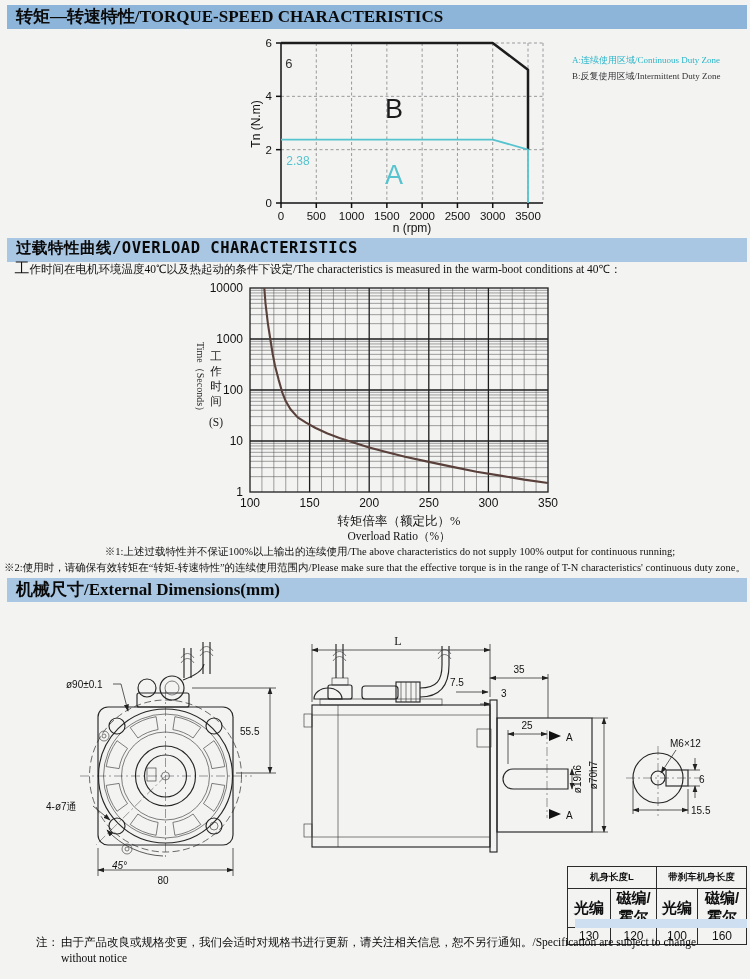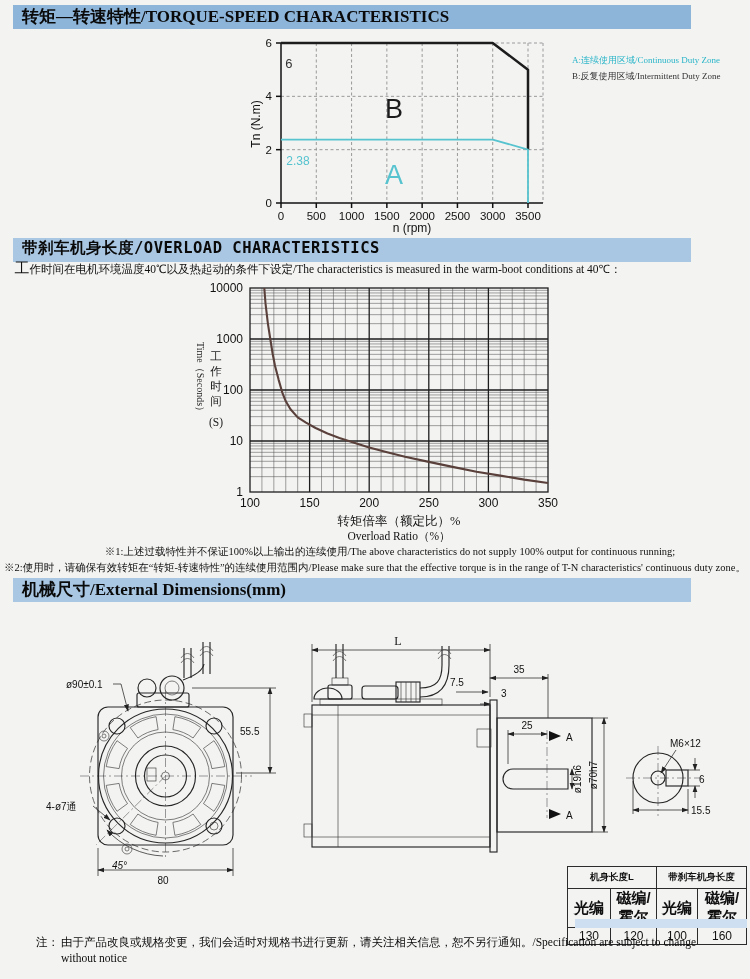--- a/index.html
+++ b/index.html
@@ -1,18 +1,18 @@
 <!DOCTYPE html>
 <html><head>
 <meta charset="utf-8">
 <style>
   html,body{margin:0;padding:0;background:#e8eaea;}
   #page{position:relative;width:750px;height:979px;background:#f3f4f2;overflow:hidden;
         font-family:"Liberation Serif",serif;color:#111;}
-  .band{position:absolute;left:13px;width:678px;height:24px;}
+  .band{position:absolute;left:7px;width:740px;height:24px;}
   .band-1{top:5px;background:#8db5da;}
   .band-2{top:238px;background:#a9c7e3;}
   .band-3{top:578px;background:#a9c7e3;}
   .band-title{font:bold 17px "Liberation Serif",serif;line-height:24px;padding-left:9px;color:#0a0a0a;white-space:nowrap;}
   .band-title.mono{font:bold 15.5px "DejaVu Sans Mono",monospace;letter-spacing:.5px;}
   svg{position:absolute;left:0;display:block;}
   #ts-svg{top:34px;}
   #ol-svg{top:280px;}
   #mech-svg{top:618px;}
   
@@ -118,21 +118,21 @@
       <text x="412" y="198" class="alabel">n (rpm)</text>
       <text x="260" y="90" class="alabel" transform="rotate(-90 260 90)">Tn (N.m)</text>
     </svg>
 
   <div id="ts-legend">
     <div style="color: rgb(41, 180, 200);">A:连续使用区域/Continuous Duty Zone</div>
     <div style="color: rgb(51, 51, 51);">B:反复使用区域/Intermittent Duty Zone</div>
   </div>
 
   <div class="band band-2">
-    <div class="band-title mono">带刹车机身长度/OVERLOAD CHARACTERISTICS</div>
+    <div class="band-title mono">过载特性曲线/OVERLOAD CHARACTERISTICS</div>
   </div>
 
   <div class="subtitle">工作时间在电机环境温度40℃以及热起动的条件下设定/The characteristics is measured in the warm-boot conditions at 40℃：</div>
 
   <svg id="ol-svg" width="750" height="268" viewBox="0 0 750 268">
       <line x1="261.92" y1="8" x2="261.92" y2="212" class="gmin"></line>
       <line x1="273.84" y1="8" x2="273.84" y2="212" class="gmin"></line>
       <line x1="285.76" y1="8" x2="285.76" y2="212" class="gmin"></line>
       <line x1="297.68" y1="8" x2="297.68" y2="212" class="gmin"></line>
       <line x1="321.52" y1="8" x2="321.52" y2="212" class="gmin"></line>

